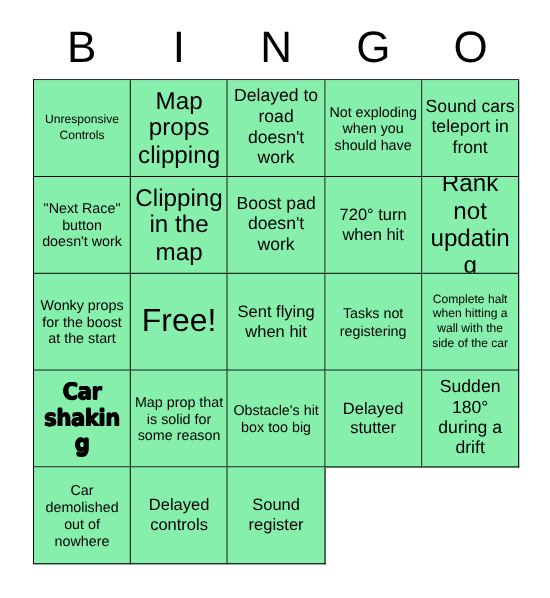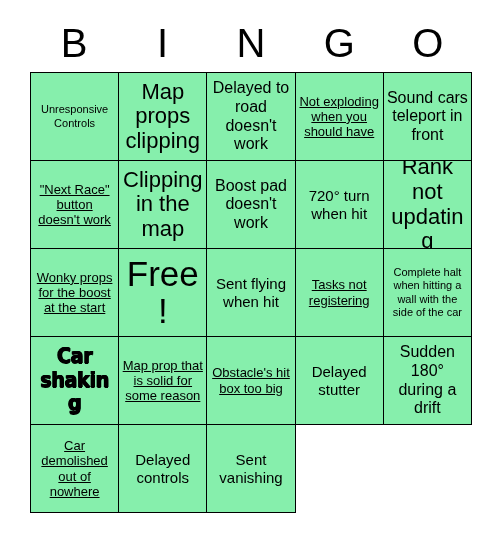--- a/index.html
+++ b/index.html
@@ -68,25 +68,25 @@
     background: #86efac;
   }
   .cell-text {
     display: block;
     width: 100%;
     line-height: 1.12;
     word-wrap: break-word;
     white-space: normal;
   }
   
-  .fs-xxl .cell-text { font-size: 35px; line-height: 1.05; }
+  .fs-xxl .cell-text { font-size: 29px; line-height: 1.05; }
   .fs-xl  .cell-text { font-size: 22px; line-height: 1.12; }
   .fs-lg  .cell-text { font-size: 15px; line-height: 1.14; }
   .fs-md  .cell-text { font-size: 16px; line-height: 1.16; }
-  .fs-sm  .cell-text { font-size: 13px; line-height: 1.18; text-decoration: underline; }
+  .fs-sm  .cell-text { font-size: 13px; line-height: 1.18; }
   .fs-xs  .cell-text { font-size: 11px; line-height: 1.2; }
   
   .style-heavy .cell-text {
     font-weight: bold;
     font-size: 21px;
     letter-spacing: -0.5px;
     transform: scaleX(0.92);
     font-family: "DejaVu Sans", sans-serif;
     text-shadow: 0.6px 0 0 #000, -0.6px 0 0 #000, 0 0.5px 0 #000, 0 -0.5px 0 #000;
   }
@@ -165,17 +165,17 @@
       <div class="cell fs-md">
         <span class="cell-text">Sudden 180° during a drift</span>
       </div>
       <div class="cell fs-sm">
         <span class="cell-text">Car demolished out of nowhere</span>
       </div>
       <div class="cell fs-lg">
         <span class="cell-text">Delayed controls</span>
       </div>
       <div class="cell fs-lg">
-        <span class="cell-text">Sent vanishing</span>
+        <span class="cell-text">Sound register</span>
       </div>
     </div>
 
 </div>
 
 </body></html>

